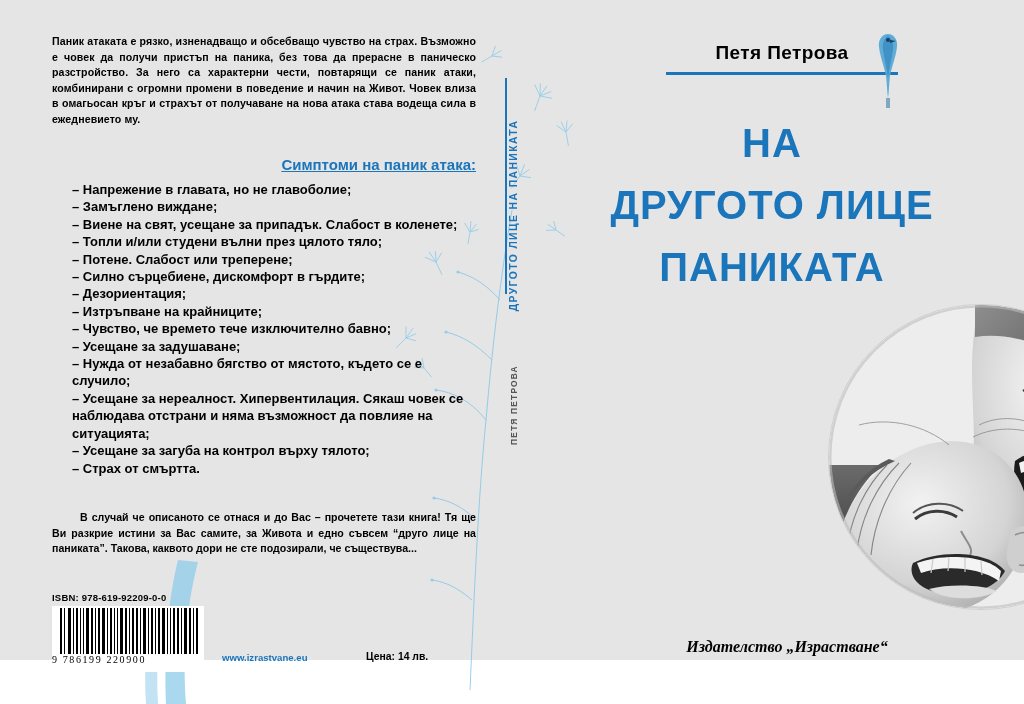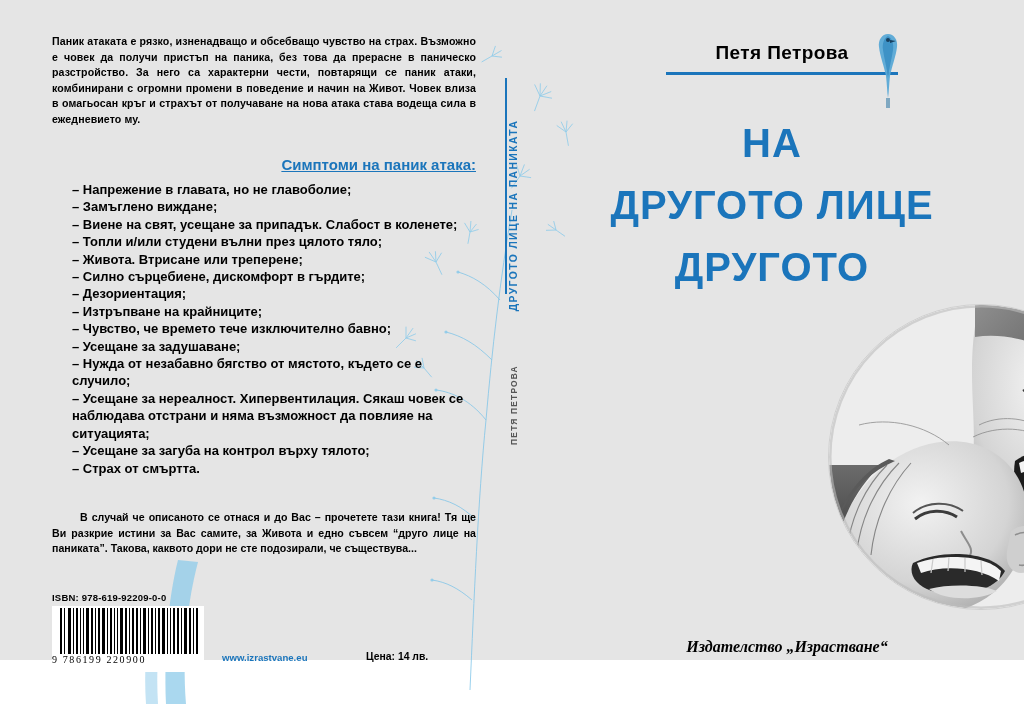--- a/index.html
+++ b/index.html
@@ -320,21 +320,21 @@
 
     <div class="back-text-block">Паник атаката е рязко, изненадващо и обсебващо чувство на страх. Възможно е човек да получи пристъп на паника, без това да прерасне в паническо разстройство. За него са характерни чести, повтарящи се паник атаки, комбинирани с огромни промени в поведение и начин на Живот. Човек влиза в омагьосан кръг и страхът от получаване на нова атака става водеща сила в ежедневието му.</div>
 
     <div class="symptoms-title">Симптоми на паник атака:</div>
 
     <div class="symptoms-list">
       <div>– Напрежение в главата, но не главоболие;</div>
       <div>– Замъглено виждане;</div>
       <div>– Виене на свят, усещане за припадък. Слабост в коленете;</div>
       <div>– Топли и/или студени вълни през цялото тяло;</div>
-      <div>– Живота. Втрисане или треперене;</div>
+      <div>– Потене. Слабост или треперене;</div>
       <div>– Силно сърцебиене, дискомфорт в гърдите;</div>
       <div>– Дезориентация;</div>
       <div>– Изтръпване на крайниците;</div>
       <div>– Чувство, че времето тече изключително бавно;</div>
       <div>–  Усещане за задушаване;</div>
       <div>– Нужда от незабавно бягство от мястото, където се е случило;</div>
       <div>– Усещане за нереалност. Хипервентилация. Сякаш човек се наблюдава отстрани и няма възможност да повлияе на ситуацията;</div>
       <div>– Усещане за загуба на контрол върху тялото;</div>
       <div>– Страх от смъртта.</div>
     </div>
@@ -405,21 +405,21 @@
       <path d="M20 6 C26 6 30 12 29 19 C28 28 24 38 22 48 C21 56 21 64 20 70 C19 64 19 56 18 48 C16 38 12 28 11 19 C10 12 14 6 20 6 Z" fill="#5aa9d6" opacity="0.95"></path>
       <path d="M20 8 C24 10 26 16 25 22 C24 30 21 40 20 50 C19 40 16 30 15 22 C14 16 16 10 20 8 Z" fill="#2f86bd" opacity="0.7"></path>
       <circle cx="20" cy="12" r="2" fill="#173f5f"></circle>
       <path d="M22 12 L28 13 L22 15 Z" fill="#173f5f"></path>
       <path d="M19 70 L19 80 M21 70 L21 80" stroke="#3b7fa8" stroke-width="1.2"></path>
     </svg>
 
     <div class="book-title">
       <div>НА</div>
       <div>ДРУГОТО ЛИЦЕ</div>
-      <div>ДРУГОТО</div>
+      <div>ПАНИКАТА</div>
     </div>
 
     <div class="photo-circle">
       <svg width="304" height="304" viewBox="0 0 304 304">
         <defs>
           <radialGradient id="skin" cx="45%" cy="35%" r="75%">
             <stop offset="0%" stop-color="#f2f2f2"></stop>
             <stop offset="60%" stop-color="#d4d4d4"></stop>
             <stop offset="100%" stop-color="#9d9d9d"></stop>
           </radialGradient>

